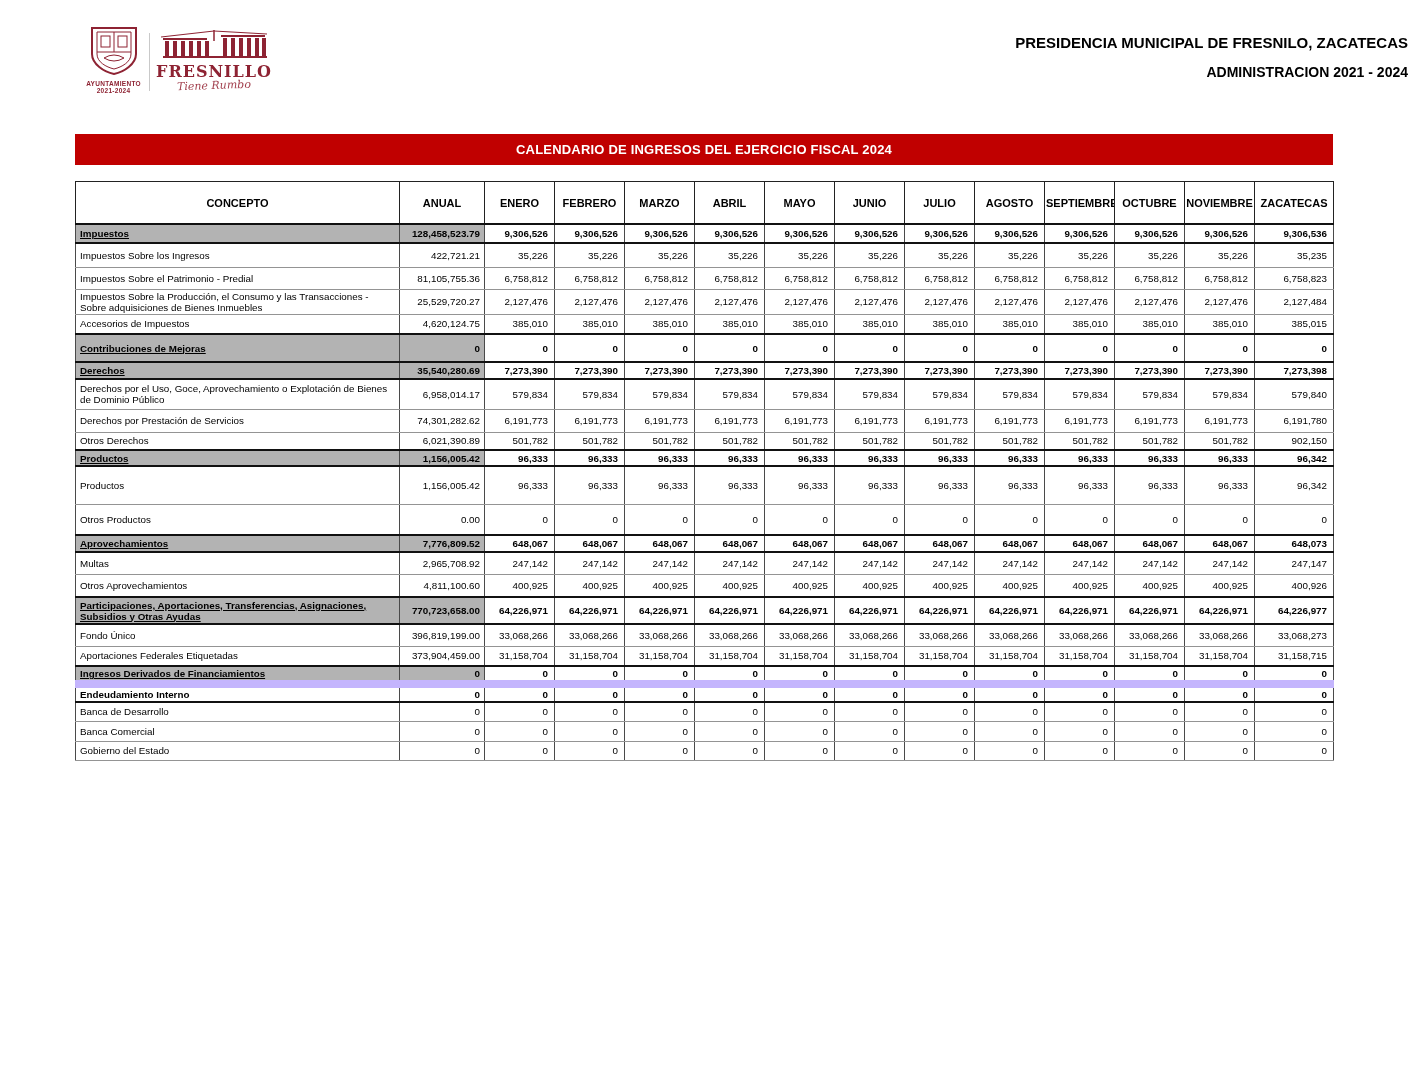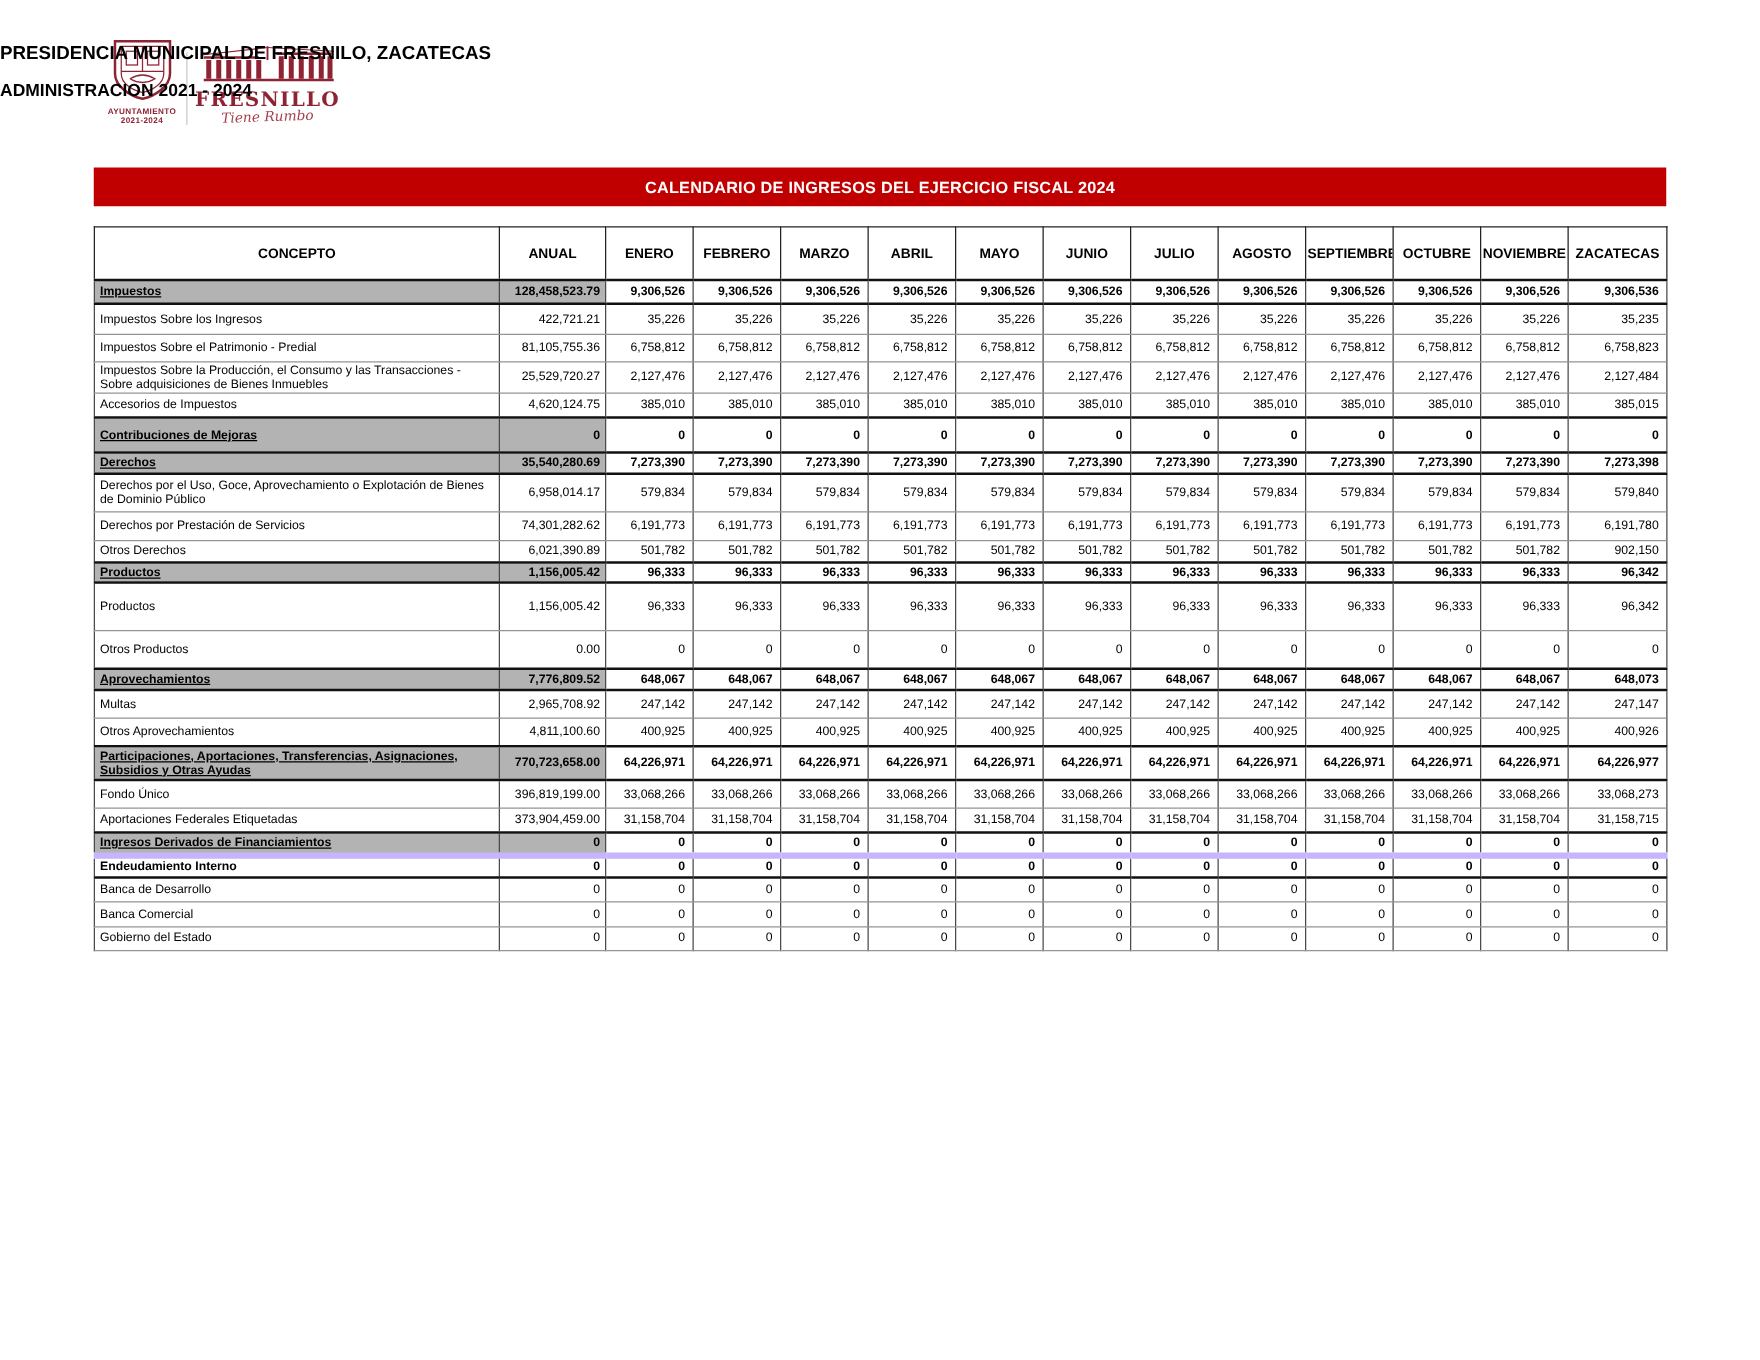--- a/index.html
+++ b/index.html
@@ -1,29 +1,29 @@
 <!DOCTYPE html>
 <html><head>
 <meta charset="utf-8">
 <style>
   html,body{margin:0;padding:0;background:#fff;}
   .page{position:relative;width:1408px;height:1088px;background:#fff;overflow:hidden;
         font-family:"Liberation Sans",sans-serif;color:#000;}
 
   
-  .logo-block{position:absolute;left:82px;top:20px;width:190px;height:80px;display:flex;align-items:flex-end;}
+  .logo-block{position:absolute;left:82px;top:20px;width:190px;height:80px;display:flex;align-items:center;}
   .crest-wrap{width:66px;text-align:center;}
   .crest-caption{font-size:6.5px;line-height:7px;color:var(--brand);font-weight:bold;letter-spacing:.3px;}
   .logo-divider{width:1px;height:58px;background:#c9c9c9;margin:4px 6px 0 4px;}
   .fresnillo-wrap{width:118px;text-align:center;}
   .fresnillo-word{font-family:"DejaVu Serif",serif;font-weight:bold;color:var(--brand);
                   font-size:16px;letter-spacing:1px;line-height:17px;}
   .fresnillo-tag{font-family:"DejaVu Serif",serif;font-style:italic;color:#a2404e;
                  font-size:11px;line-height:12px;transform:rotate(-2deg);}
-  .doc-title{position:absolute;left:0;width:100%;text-align:left;font-weight:bold;}
+  .doc-title{position:absolute;left:0;width:100%;text-align:right;font-weight:bold;}
   .doc-title.l1{top:34px;font-size:15px;}
   .doc-title.l2{top:64px;font-size:14px;}
 
   
   .banner{position:absolute;left:75px;top:134px;width:1258px;height:31px;background:var(--banner-bg);
           color:var(--banner-fg);font-weight:bold;font-size:13px;text-align:center;line-height:31px;
           letter-spacing:.2px;box-sizing:border-box;}
 
   
   .tbl-wrap{position:absolute;left:75px;top:181px;width:1258px;}
@@ -31,21 +31,21 @@
   th{font-size:11px;font-weight:bold;text-align:center;vertical-align:middle;height:41px;
      border:1px solid #222;border-bottom:2px solid #111;background:#fff;padding:0 1px;overflow:hidden;}
   td{font-size:9.8px;vertical-align:middle;border-left:1px solid #4a4a4a;border-right:1px solid #4a4a4a;
      border-top:1px solid #949494;border-bottom:1px solid #949494;padding:1px 2px;overflow:hidden;line-height:11px;}
   td.concept{text-align:left;padding-left:4px;padding-right:10px;}
   td.anual{text-align:right;padding-right:4px;}
   td.month{text-align:right;padding-right:6px;}
   tr.section td{border-top:2px solid #111;border-bottom:2px solid #111;font-weight:bold;}
   tr.section td.concept,tr.section td.anual{background:var(--section-fill);}
   tr.section td.concept{text-decoration:underline;}
-  tr.bold td{border-top:5px solid #c4b5fd;border-bottom:2px solid #111;font-weight:bold;}
+  tr.bold td{border-top:8px solid #c4b5fd;border-bottom:2px solid #111;font-weight:bold;}
   tr.bold td.concept{text-decoration:none;}
 </style>
 </head>
 <body>
 
 <div class="page" style="--brand: #8e2333; --banner-bg: #c00000; --banner-fg: #ffffff; --section-fill: #b3b3b3;">
 
   <div class="logo-block">
     <div class="crest-wrap">
       <span>

